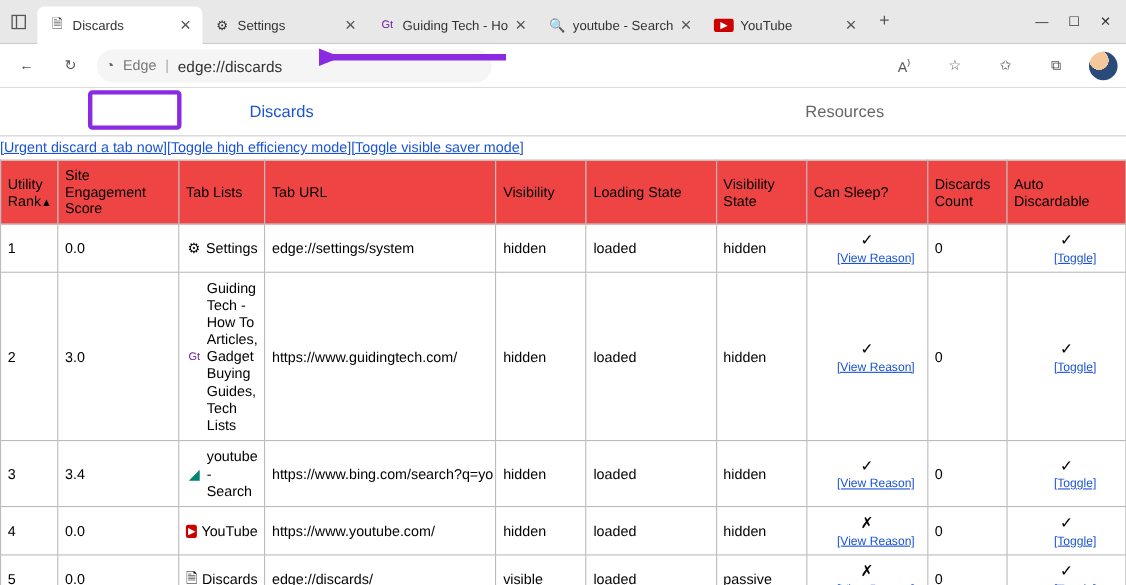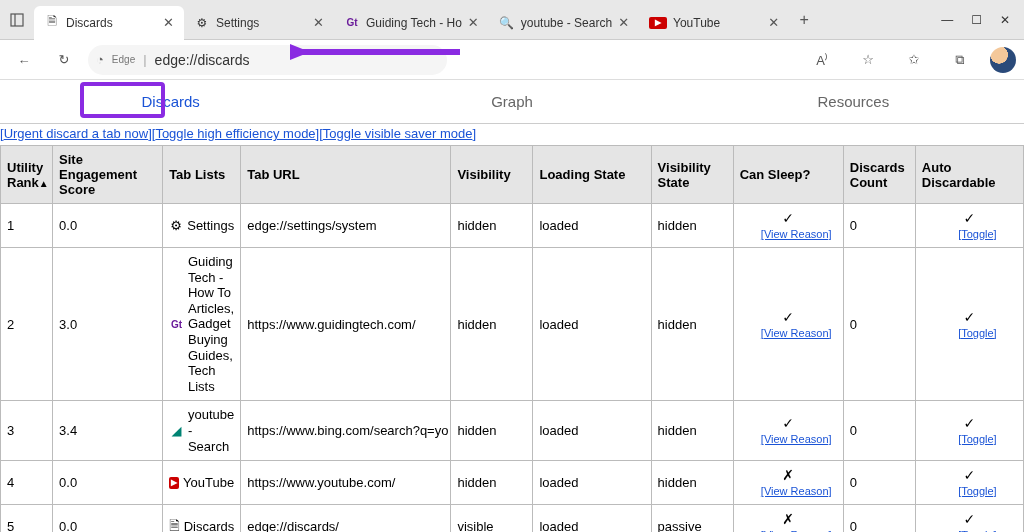--- a/index.html
+++ b/index.html
@@ -15,21 +15,21 @@
 .tab .close { color: #555; font-size: 13px; }
 .newtab { width: 30px; display: flex; justify-content: center; color: #555; font-size: 16px; }
 .spacer { flex: 1; }
 .winctrl { display: flex; gap: 18px; padding: 0 14px; color: #333; }
 .winctrl span { font-size: 12px; }
 
 
 .toolbar { display: flex; align-items: center; height: 40px; padding: 0 8px; gap: 8px; background: #fff; border-bottom: 1px solid #ddd; }
 .tbtn { width: 32px; height: 32px; display: flex; justify-content: center; align-items: center; color: #555; border-radius: 4px; }
 .addressbar { flex: 1; display: flex; align-items: center; gap: 8px; height: 30px; padding: 0 8px; background: #f5f5f5; border-radius: 15px; color: #666; max-width: 700px; }
-.addressbar .edge-label { font-size: 10px; color: #777; }
+.addressbar .edge-label { font-size: 13px; color: #777; }
 .addressbar .divider { color: #aaa; }
 .addressbar .url { font-size: 14px; color: #333; }
 .arrow-annot { position: absolute; left: 290px; top: 41px; pointer-events: none; }
 .right-icons { display: flex; gap: 14px; align-items: center; }
 .right-icons .tbtn { color: #555; }
 .avatar { width: 26px; height: 26px; border-radius: 50%; background: radial-gradient(circle at 35% 30%, #f4c89a 0 35%, #2a4a7a 36% 100%); }
 
 
 .pagetabs { display: flex; height: 44px; align-items: center; border-bottom: 1px solid #ccc; }
 .pagetab { flex: 1; text-align: center; color: #666; font-size: 15px; padding: 8px 0; }
@@ -37,40 +37,40 @@
 .highlight-box { position: absolute; border: 4px solid #8a2be2; border-radius: 4px; pointer-events: none; }
 .hl1 { left: 80px; top: 82px; width: 85px; height: 36px; }
 
 
 .actionlinks { padding: 2px 0 4px 0; color: #1a53d6; font-size: 13px; }
 .actionlinks a { color: #1a53d6; text-decoration: underline; }
 
 
 table { border-collapse: collapse; width: 100%; table-layout: fixed; }
 th, td { border: 1px solid #bbb; padding: 6px 6px; text-align: left; vertical-align: middle; font-size: 13px; }
-th { background: #e5e5e5; font-weight: 700; }
+th { background: #ef4444; font-weight: 400; }
 th .sort { font-size: 10px; }
 .col-rank { width: 52px; }
 .col-score { width: 110px; }
 .col-title { width: 78px; }
 .col-url { width: 210px; }
 .col-vis { width: 82px; }
 .col-load { width: 118px; }
 .col-life { width: 82px; }
 .col-sleep { width: 110px; text-align: center; }
 .col-discard { width: 72px; }
 .col-auto { width: 108px; text-align: center; }
 td.center { text-align: center; }
 .check { font-size: 14px; }
 .subtxt { font-size: 11px; color: #1a53d6; text-decoration: underline; padding-left: 16px; }
 .titlecell { display: flex; gap: 4px; align-items: center; }
 .titlecell .favicon { width: 16px; display: flex; justify-content: center; }
 .titlecell .txt { flex: 1; word-wrap: break-word; line-height: 1.2; }
 .favicon.yt { background: #cc0000; color: #fff; font-size: 8px; font-weight: bold; border-radius: 2px; width: 18px; height: 12px; display: flex; align-items: center; justify-content: center; }
-.favicon.gt { color: #6a1b9a; font-size: 10px; font-weight: bold; }
+.favicon.gt { color: #6a1b9a; font-size: 10px; font-weight: normal; }
 .favicon.bing { color: #008373; }
 </style>
 </head>
 <body>
 
 <div class="titlebar">
   <div class="tab-icon-btn">
     <svg width="14" height="14" viewBox="0 0 14 14">
         <rect x="1" y="1" width="12" height="12" fill="none" stroke="#555" stroke-width="1.2"></rect>
         <line x1="5" y1="1" x2="5" y2="13" stroke="#555" stroke-width="1.2"></line>
@@ -133,21 +133,20 @@
   <defs>
       <marker id="ah" markerWidth="10" markerHeight="8" refX="2" refY="4" orient="auto">
         <polygon points="10 0, 0 4, 10 8" fill="#8a2be2"></polygon>
       </marker>
     </defs>
   <line x1="170" y1="11" x2="8" y2="11" stroke="#8a2be2" stroke-width="6" marker-end="url(#ah)"></line>
 </svg>
 
 <div class="pagetabs">
   <div class="pagetab active">Discards</div>
-  <div class="pagetab">Graph</div>
   <div class="pagetab">Resources</div>
 </div>
 <div class="highlight-box hl1"></div>
 
 <div class="actionlinks">
   [<a>Urgent discard a tab now</a>][<a>Toggle high efficiency mode</a>][<a>Toggle visible saver mode</a>]
 </div>
 
 <table>
   <colgroup>

